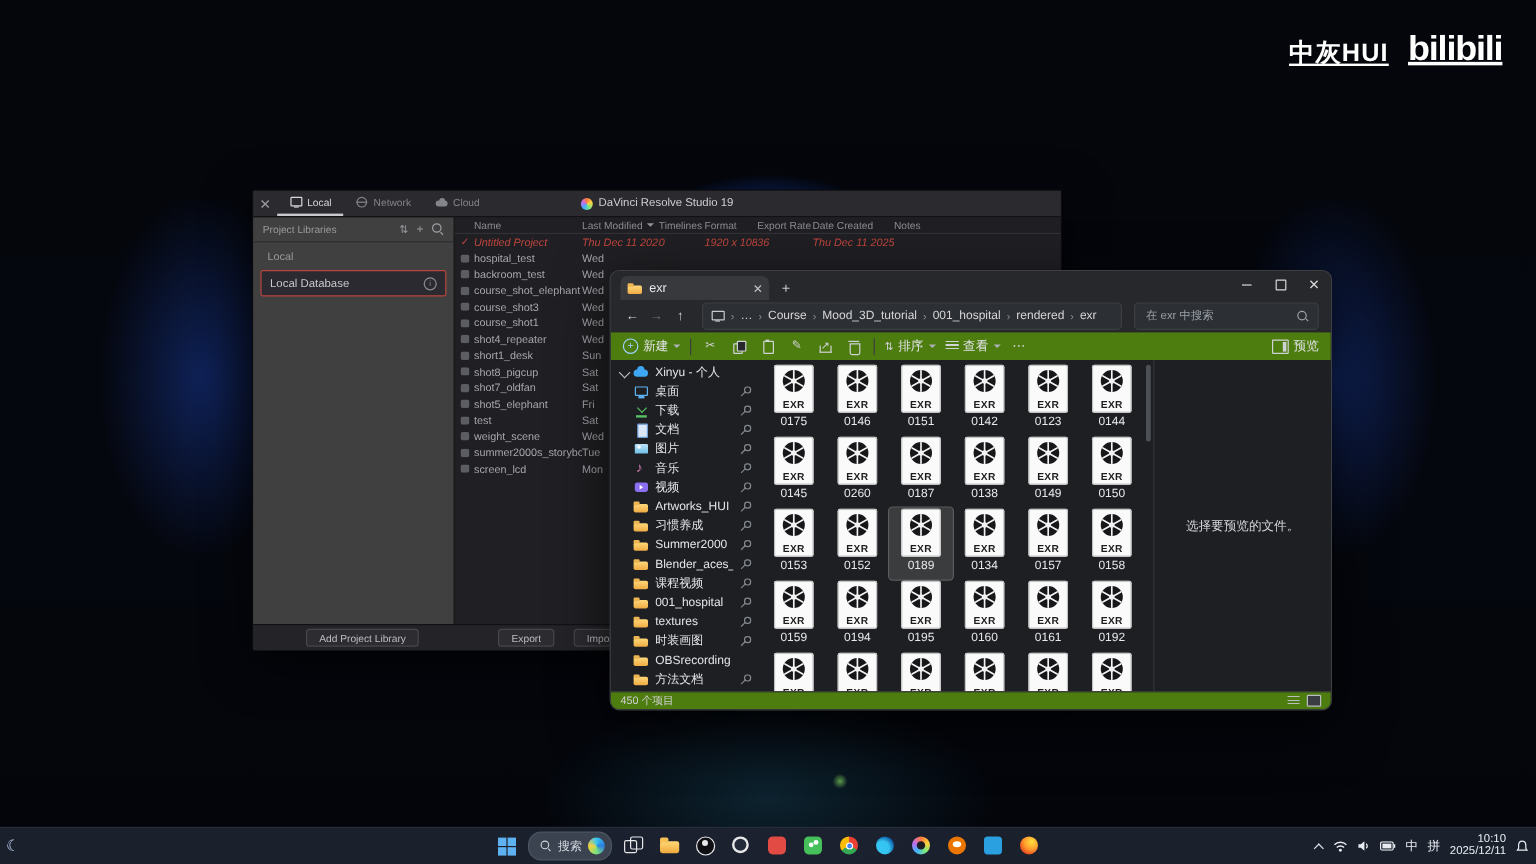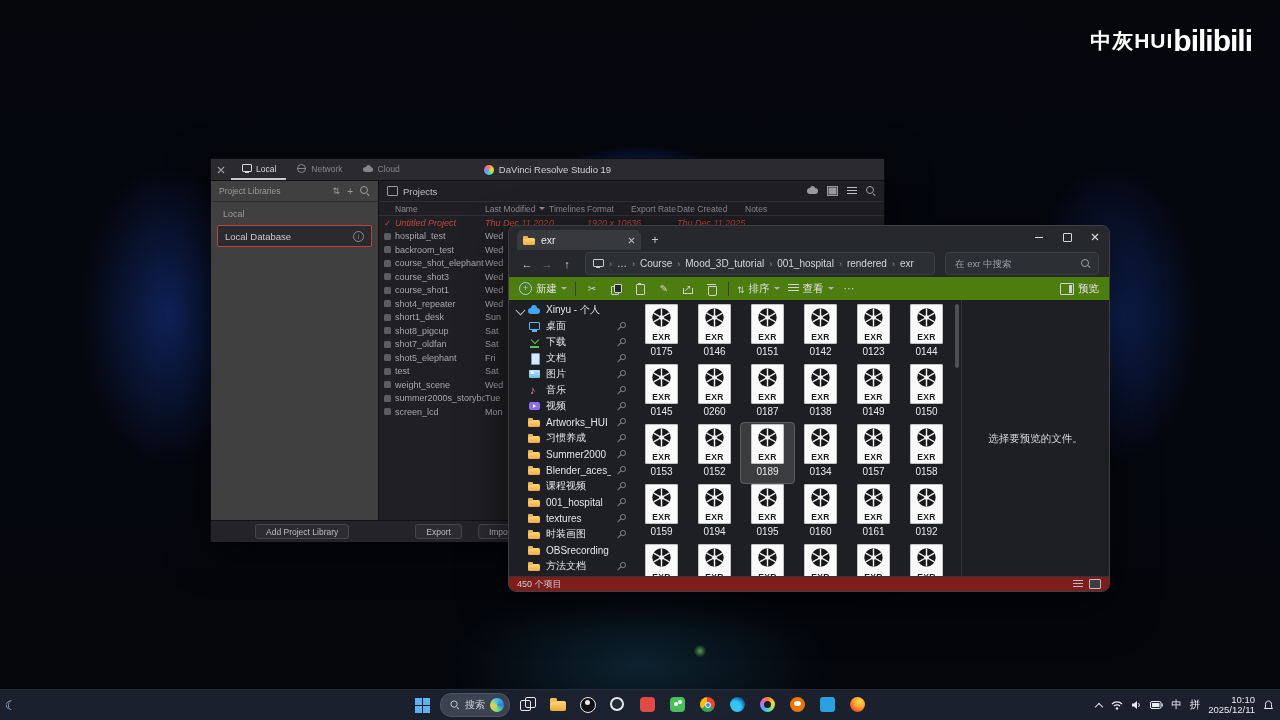--- a/index.html
+++ b/index.html
@@ -6,21 +6,21 @@
   #desktop{position:relative;width:1280px;height:720px;overflow:hidden;
     font-family:"Liberation Sans","DejaVu Sans",sans-serif;color:#ddd;
     background:
       radial-gradient(circle 9px at 700px 651px, rgba(120,200,90,.75), rgba(120,200,90,0) 70%),
       radial-gradient(ellipse 270px 120px at 640px 665px, rgba(24,70,90,.45), rgba(24,70,90,0) 70%),
       radial-gradient(ellipse 120px 210px at 168px 315px, rgba(25,60,160,.5), rgba(25,60,160,0) 72%),
       radial-gradient(ellipse 120px 210px at 1112px 315px, rgba(25,60,160,.5), rgba(25,60,160,0) 72%),
       radial-gradient(circle 250px at 640px 335px, #2c68df 0%, #2458c8 30%, #173c96 52%, #0c2159 68%, rgba(5,10,28,0) 76%),
       linear-gradient(180deg,#04060c 0%,#05070e 60%,#03050a 100%);}
   
-  .watermark{position:absolute;top:24px;right:28px;display:flex;align-items:center;gap:0;z-index:5;color:#fff;}
+  .watermark{position:absolute;top:24px;right:28px;display:flex;align-items:flex-end;gap:16px;z-index:5;color:#fff;text-decoration:underline;}
   .wm-channel{font-size:21px;font-weight:600;letter-spacing:1px;}
   .wm-logo{font-size:30px;font-weight:800;letter-spacing:-1px;transform:scaleY(.96);}
   
   .lens{width:10px;height:10px;position:relative;display:inline-block;color:#9fa0a6;}
   .lens::before{content:"";position:absolute;left:0;top:0;width:6px;height:6px;border:1.2px solid currentColor;border-radius:50%;}
   .lens::after{content:"";position:absolute;left:6.5px;top:6.5px;width:3.2px;height:1.2px;background:currentColor;transform:rotate(45deg);transform-origin:left center;}
   .caret{width:0;height:0;border-left:3px solid transparent;border-right:3px solid transparent;border-top:3.5px solid #aeb2b8;display:inline-block;}
   
   .rvz{position:absolute;left:210px;top:158px;width:673px;height:382px;background:#232327;border:1px solid #0c0c0e;border-radius:2px;box-shadow:0 10px 40px rgba(0,0,0,.65);z-index:10;font-size:9px;}
   .rvz-titlebar{position:relative;height:21px;background:#2a2a2f;border-bottom:1px solid #121214;display:flex;align-items:center;}
@@ -146,21 +146,21 @@
   .file-grid{display:grid;grid-template-columns:repeat(6,53px);grid-auto-rows:60px;padding:3px 0 0 4px;}
   .file-cell{display:flex;flex-direction:column;align-items:center;border-radius:3px;padding-top:1px;}
   .file-cell.selected{background:rgba(255,255,255,.13);outline:1px solid rgba(255,255,255,.28);}
   .exr-page{width:33px;height:40px;background:#fafafa;border-radius:2px;position:relative;box-shadow:inset 0 0 0 1px #c4c4c4;}
   .apt{position:absolute;left:6px;top:3px;}
   .exr-tag{position:absolute;left:0;right:0;bottom:2px;text-align:center;font-size:8.5px;font-weight:700;color:#1d1d20;letter-spacing:.3px;}
   .file-label{margin-top:2px;font-size:10px;color:#e6e8ea;height:12px;}
   .ex-scrollbar{position:absolute;right:1px;top:4px;bottom:4px;width:6px;}
   .ex-scrollbar .thumb{width:4px;height:64px;margin:0 auto;background:#4d5054;border-radius:3px;}
   .ex-preview{flex:1;border-left:1px solid #333538;display:flex;align-items:center;justify-content:center;font-size:10.5px;color:#d5d7da;}
-  .ex-status{position:absolute;left:0;right:0;bottom:0;height:14px;background:#7f1d1d;border-top:1px solid #323437;display:flex;align-items:center;padding:0 8px;font-size:9px;color:#cfcfd3;}
+  .ex-status{position:absolute;left:0;right:0;bottom:0;height:14px;background:#4d7c0f;border-top:1px solid #323437;display:flex;align-items:center;padding:0 8px;font-size:9px;color:#cfcfd3;}
   .st-icons{margin-left:auto;display:flex;gap:6px;align-items:center;}
   .st-list{width:10px;height:8px;background:repeating-linear-gradient(#b9bcc1 0 1px,transparent 1px 3px);}
   .st-thumb{width:10px;height:8px;border:1px solid #b9bcc1;border-radius:1px;background:#3a3d41;}
   
   .tb{position:absolute;left:0;bottom:0;width:100%;height:30px;background:rgba(29,35,49,.92);border-top:1px solid rgba(255,255,255,.05);z-index:60;}
   .tb-weather{position:absolute;left:5px;top:0;height:30px;display:flex;align-items:center;color:#b9d0f2;font-size:13px;}
   .tb-weather::before{content:"☾";}
   .tb-center{position:absolute;left:50%;top:0;transform:translateX(-50%);height:100%;display:flex;align-items:center;gap:6px;}
   .win-logo{width:15px;height:15px;position:relative;}
   .win-logo::before{content:"";position:absolute;left:0;top:0;width:7px;height:7px;background:#5fb2f2;box-shadow:8px 0 #5fb2f2,0 8px #5fb2f2,8px 8px #5fb2f2;}
@@ -240,30 +240,20 @@
             <span class="lens"></span>
           </span>
         </div>
         <div class="rvz-group">Local</div>
         <div class="rvz-selected">
           <span>Local Database</span>
           <span class="info-ic"></span>
         </div>
       </div>
       <div class="rvz-right">
-        <div class="rvz-rhead">
-          <span class="proj-hd-ic"></span>
-          <span>Projects</span>
-          <span class="rvz-rh-icons">
-            <span class="gl-cloud"></span>
-            <span class="gl-grid"></span>
-            <span class="gl-list"></span>
-            <span class="lens"></span>
-          </span>
-        </div>
         <div class="rvz-th">
             <span></span>
             <span class="th-c">
               <span>Name</span>
             </span>
             <span class="th-c">
               <span>Last Modified</span>
               <span class="caret caret-sm"></span>
             </span>
             <span class="th-c">

